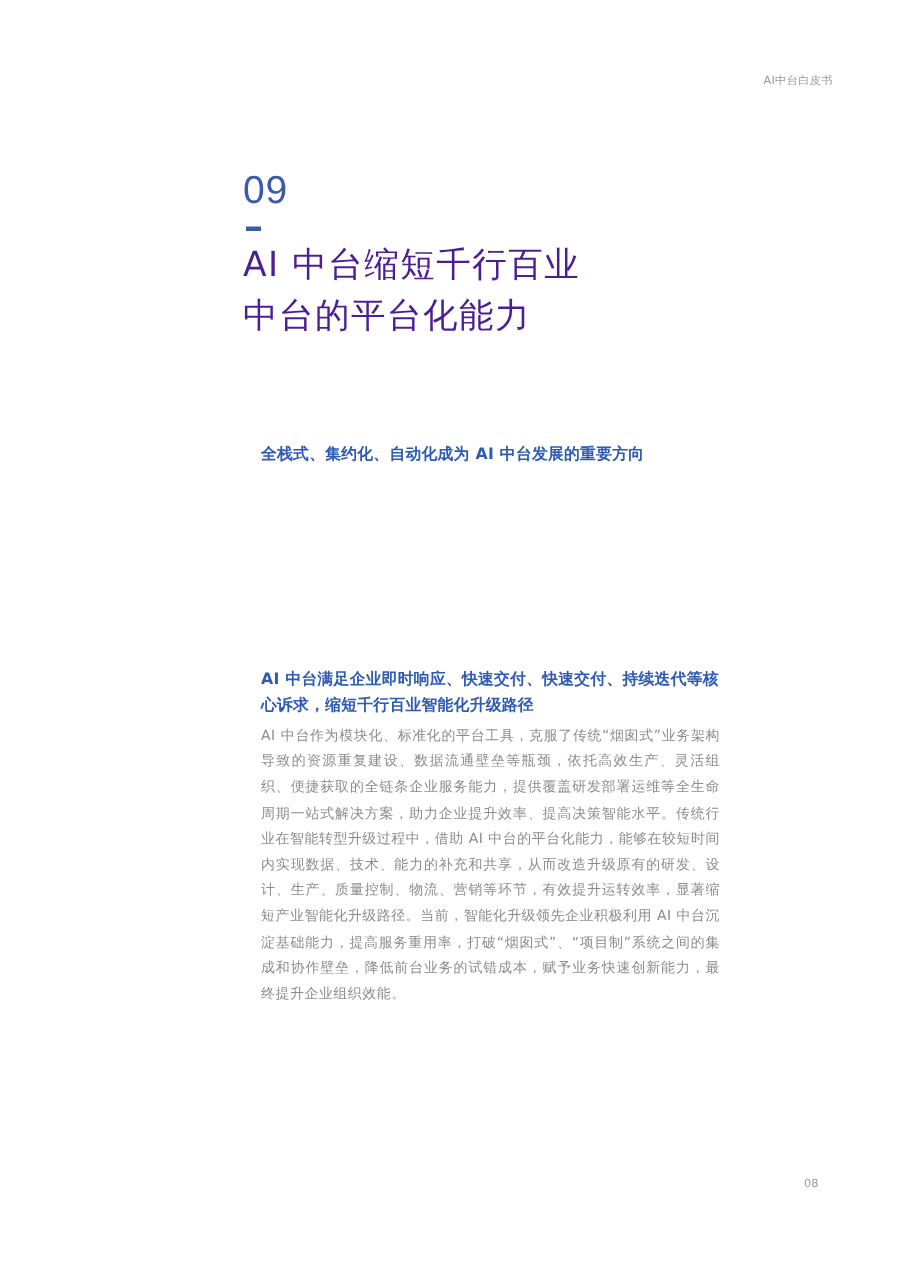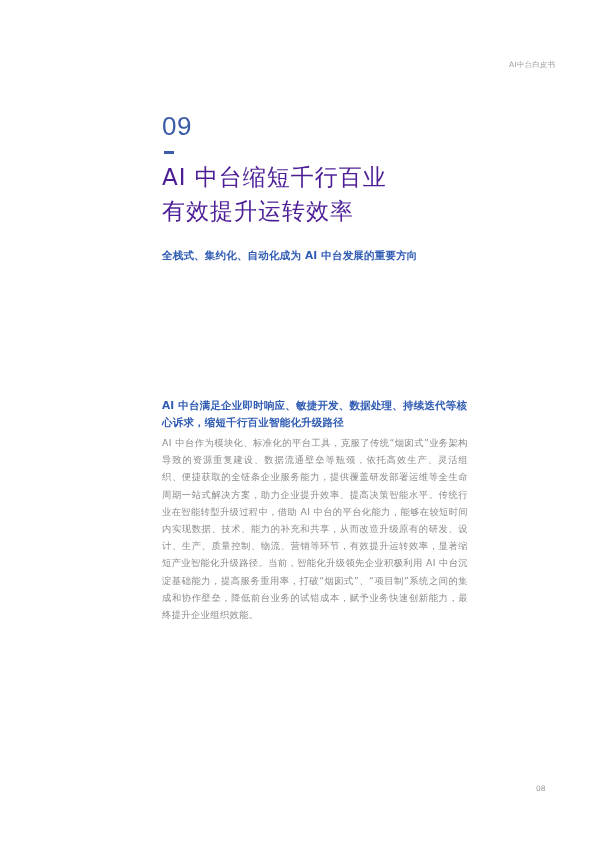--- a/index.html
+++ b/index.html
@@ -1,37 +1,37 @@
 <!DOCTYPE html>
 <html><head>
 <meta charset="utf-8">
 <style>
   html, body { margin: 0; padding: 0; }
   body {
     width: 600px; height: 848px; background: #ffffff; position: relative; overflow: hidden;
     font-family: "DejaVu Sans", "Liberation Sans", sans-serif;
   }
   .header-label {
-    position: absolute; top: 60px; left: 509px;
+    position: absolute; top: 49px; left: 509px;
     font-size: 7.5px; color: #9a9a9a; letter-spacing: 0.2px;
   }
   .chapter-num {
     position: absolute; top: 111px; left: 162px;
     font-size: 26px; color: #3b5aa8; font-weight: 400; letter-spacing: 0.5px;
     font-family: "Liberation Sans", sans-serif;
   }
   .chapter-dash {
     position: absolute; top: 151px; left: 164px; width: 10px; height: 2.5px; background: #3b5aa8;
   }
   .chapter-title {
     position: absolute; top: 160px; left: 162px;
     font-size: 23px; line-height: 34px; color: #4c1d95; font-weight: 500; letter-spacing: 1px;
   }
   .section {
-    position: absolute; left: 162px; width: 306px;
+    position: absolute; left: 174px; width: 306px; margin-top: 48px;
   }
   .section-heading {
     font-size: 10.5px; line-height: 17px; color: #2f5bb3; font-weight: bold; margin: 0 0 3px 0;
     letter-spacing: 0.2px;
   }
   .section-body {
     font-size: 9.3px; line-height: 17.2px; color: #8c8c8c; margin: 0;
     text-align: justify; letter-spacing: 0.35px;
   }
   .page-number {
@@ -40,25 +40,25 @@
 </style>
 </head>
 <body>
 
 <div class="header-label">AI中台白皮书</div>
 
 <div class="chapter-num">09</div>
 <div class="chapter-dash"></div>
 <div class="chapter-title">
   <div>AI 中台缩短千行百业</div>
-  <div>有效提升运转效率</div>
+  <div>中台的平台化能力</div>
 </div>
 
 <div class="section" style="top:247px;">
   <p class="section-heading">全栈式、集约化、自动化成为 AI 中台发展的重要方向</p>
 </div>
 
 <div class="section" style="top:397px;">
-  <p class="section-heading">AI 中台满足企业即时响应、敏捷开发、数据处理、持续迭代等核心诉求，缩短千行百业智能化升级路径</p>
+  <p class="section-heading">AI 中台满足企业即时响应、快速交付、快速交付、持续迭代等核心诉求，缩短千行百业智能化升级路径</p>
   <p class="section-body">AI 中台作为模块化、标准化的平台工具，克服了传统“烟囱式”业务架构导致的资源重复建设、数据流通壁垒等瓶颈，依托高效生产、灵活组织、便捷获取的全链条企业服务能力，提供覆盖研发部署运维等全生命周期一站式解决方案，助力企业提升效率、提高决策智能水平。传统行业在智能转型升级过程中，借助 AI 中台的平台化能力，能够在较短时间内实现数据、技术、能力的补充和共享，从而改造升级原有的研发、设计、生产、质量控制、物流、营销等环节，有效提升运转效率，显著缩短产业智能化升级路径。当前，智能化升级领先企业积极利用 AI 中台沉淀基础能力，提高服务重用率，打破“烟囱式”、“项目制”系统之间的集成和协作壁垒，降低前台业务的试错成本，赋予业务快速创新能力，最终提升企业组织效能。</p>
 </div>
 
 <div class="page-number">08</div>
 
 </body></html>

